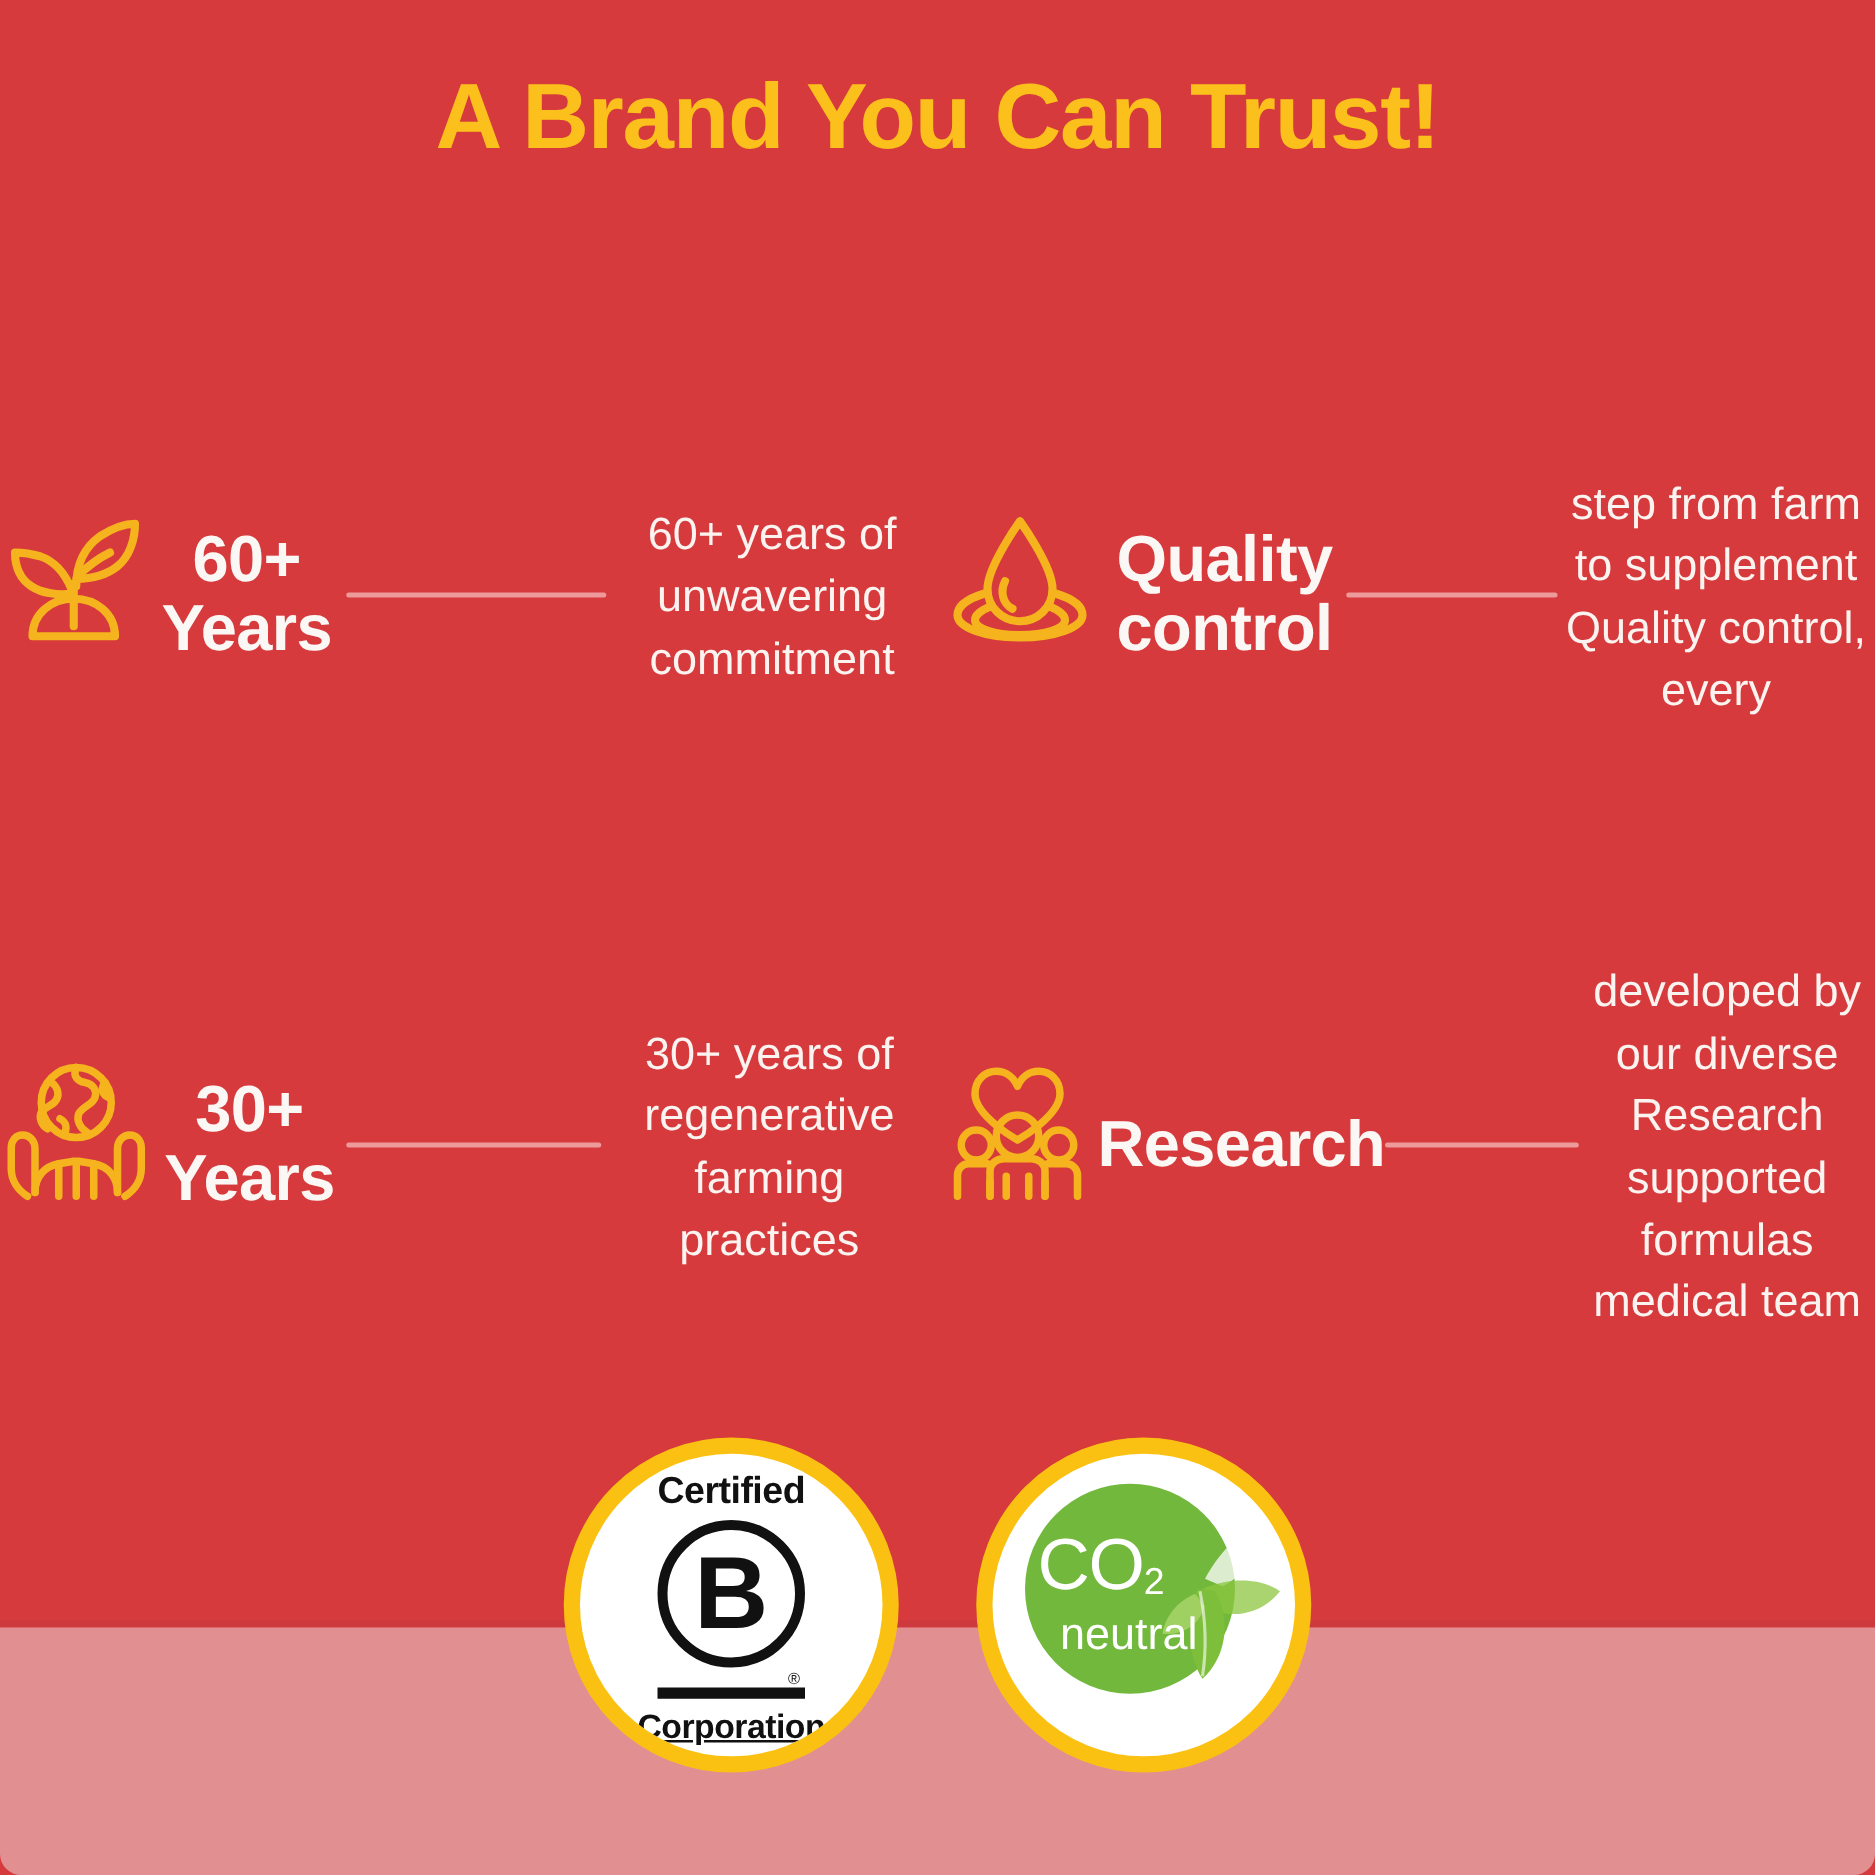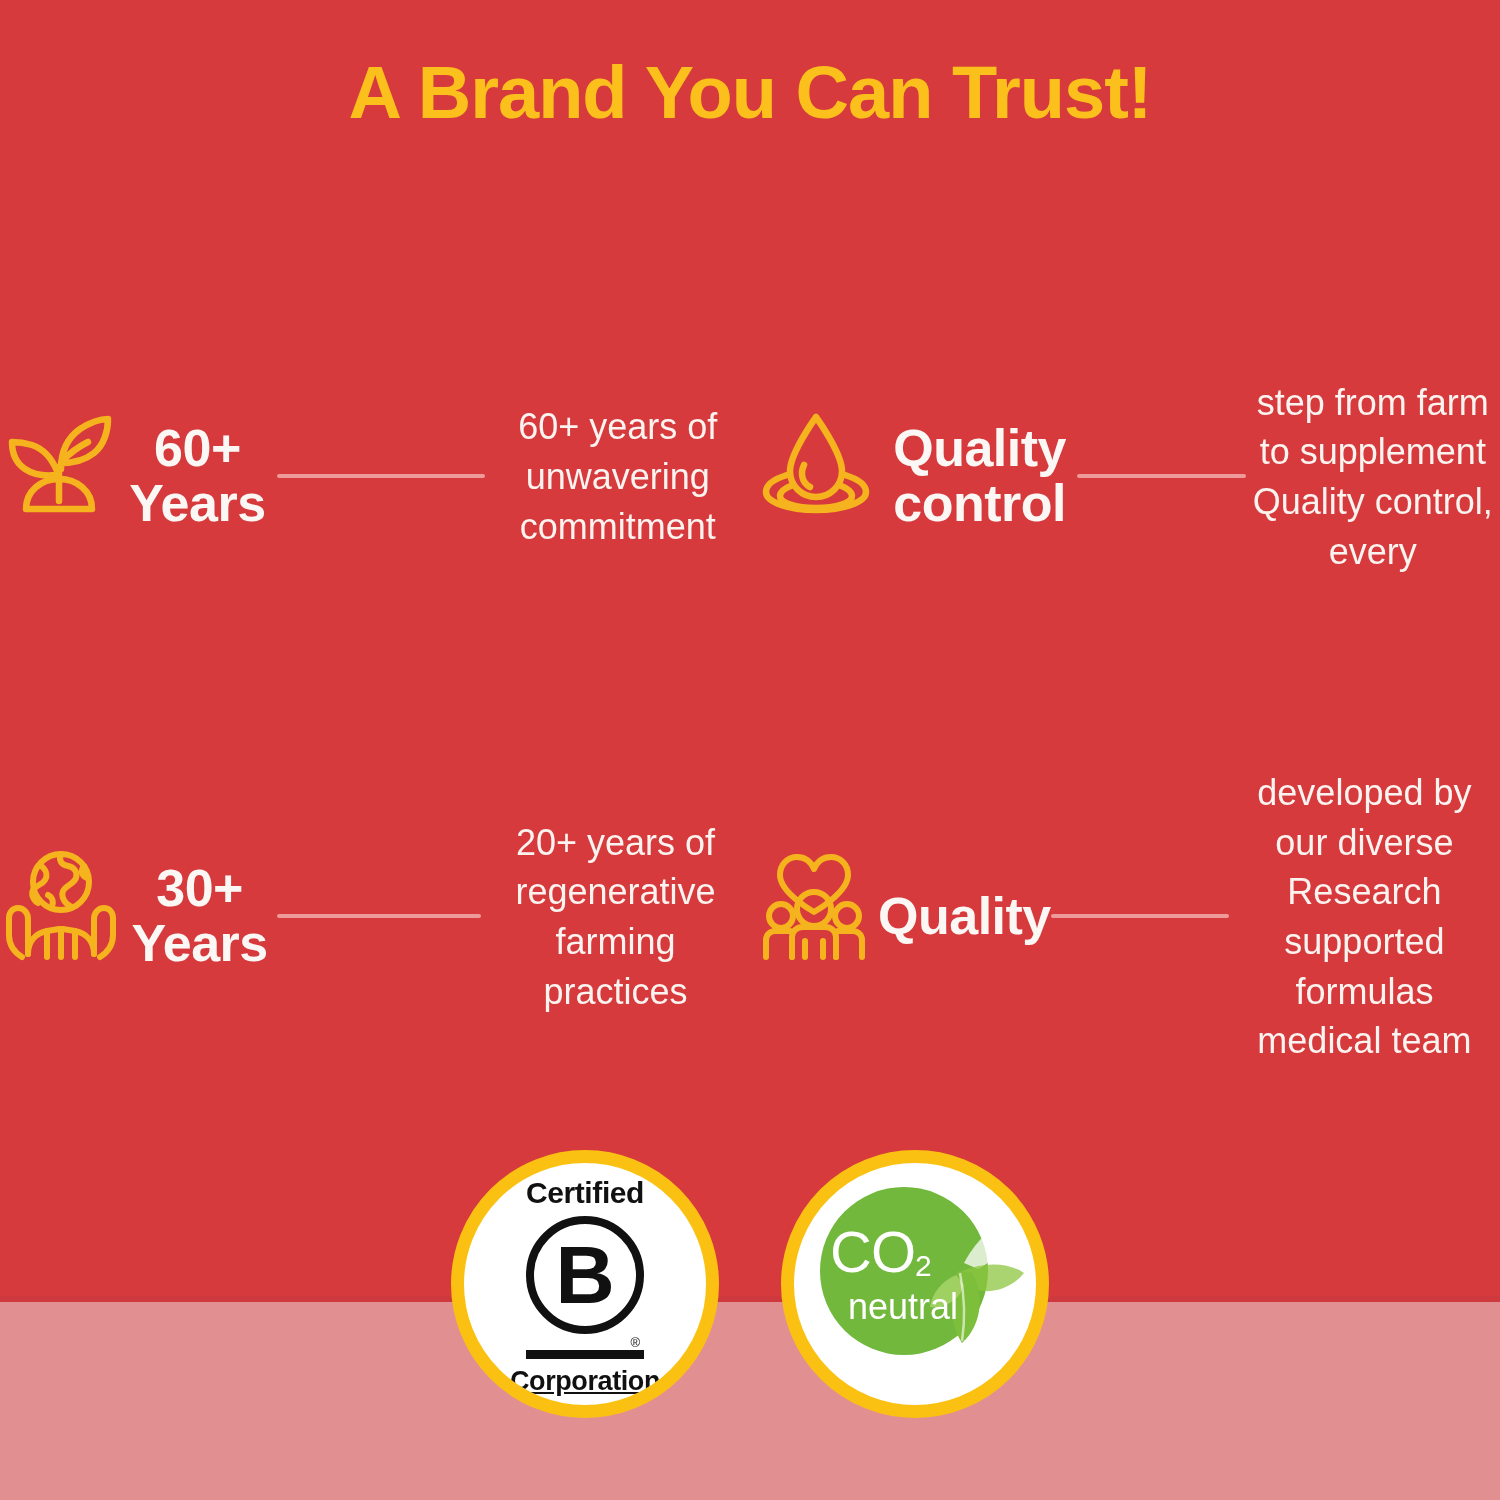--- a/index.html
+++ b/index.html
@@ -12,20 +12,21 @@
     font-family: "Liberation Sans", sans-serif;
     background: #D63A3C;
     overflow: hidden;
   }
   .poster {
     position: relative;
     width: 1500px;
     height: 1500px;
     background: #D63A3C;
     overflow: hidden;
+    border-radius: 17px;
   }
   .floor {
     position: absolute;
     left: 0;
     right: 0;
     top: 1302px;
     height: 198px;
     background: #E28F92;
   }
   .floor-edge {
@@ -291,42 +292,42 @@
           <path d="M28 105 C28 92 36 84 47 82 L59 80"></path>
           <path d="M94 105 C94 92 86 84 75 82 L63 80"></path>
           <path d="M47 82 L47 108"></path>
           <path d="M75 82 L75 108"></path>
           <path d="M61 80 L61 108"></path>
         </svg>
       </div>
       <div class="cell-heading">30+ Years</div>
       <div class="divider"></div>
       <div class="cell-body">
-        <span>20+ years of regenerative</span>
+        <span>30+ years of regenerative</span>
         <span>farming practices</span>
       </div>
     </div>
 
     <div class="cell">
       <div class="icon-wrap">
         <svg width="128" height="112" viewBox="0 0 128 112" fill="none" stroke="#F5B41E" stroke-width="6" stroke-linecap="round" stroke-linejoin="round">
           <path d="M64 63 C64 63 30 44 30 26 C30 15 38 8 47 8 C55 8 61 13 64 20 C67 13 73 8 81 8 C90 8 98 15 98 26 C98 44 64 63 64 63 Z"></path>
           <circle cx="64" cy="60" r="17"></circle>
           <circle cx="31" cy="67" r="12"></circle>
           <circle cx="97" cy="67" r="12"></circle>
           <path d="M42 108 L42 88 C42 82 47 78 53 78 L75 78 C81 78 86 82 86 88 L86 108"></path>
           <path d="M55 108 L55 92"></path>
           <path d="M73 108 L73 92"></path>
           <path d="M42 108 L42 96"></path>
           <path d="M86 108 L86 96"></path>
           <path d="M16 108 L16 91 C16 86 20 82 25 82 L40 82"></path>
           <path d="M112 108 L112 91 C112 86 108 82 103 82 L88 82"></path>
         </svg>
       </div>
-      <div class="cell-heading">Quality</div>
+      <div class="cell-heading">Research</div>
       <div class="divider"></div>
       <div class="cell-body">
         <span>developed by our diverse</span>
         <span>Research supported formulas</span>
         <span>medical team</span>
       </div>
     </div>
 
   </div>
 

